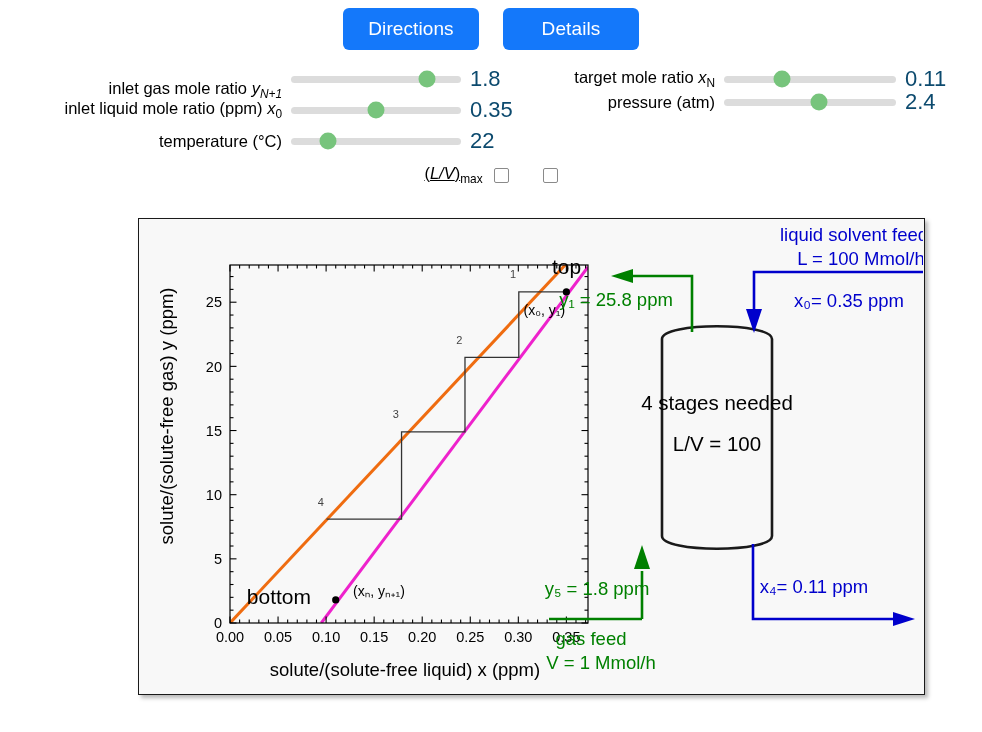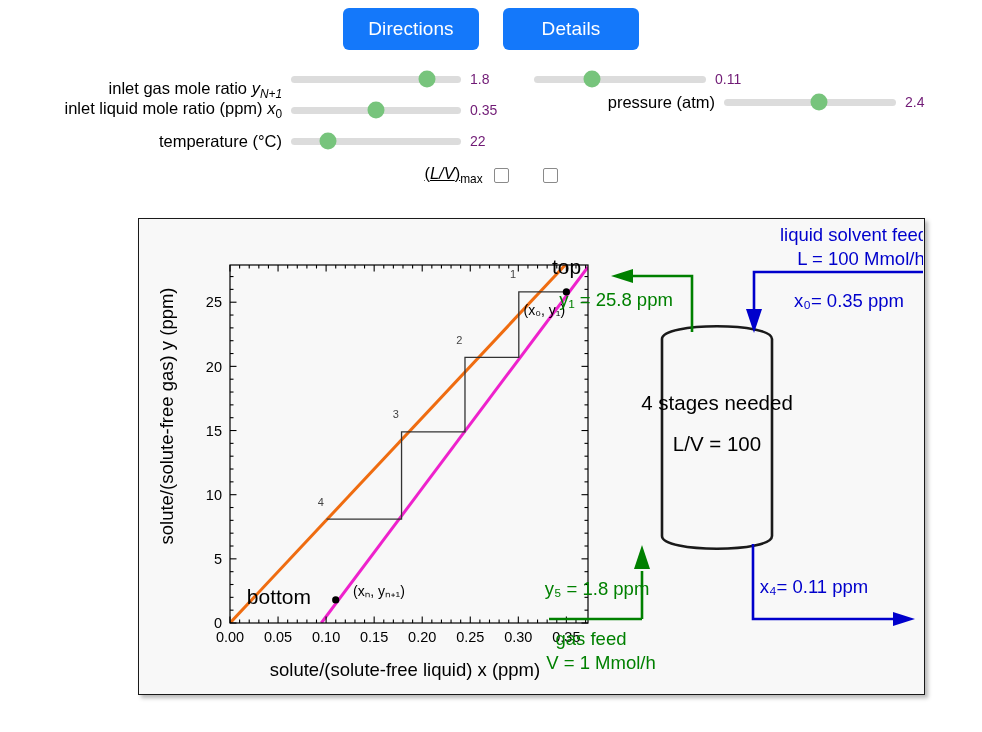--- a/index.html
+++ b/index.html
@@ -68,22 +68,22 @@
     position: absolute;
     top: 50%;
     width: 17px;
     height: 17px;
     border-radius: 50%;
     background: #77c47c;
     transform: translate(-50%, -50%);
     cursor: pointer;
   }
   .sval {
-    font-size: 14px;
-    color: #701a75;
+    font-size: 22px;
+    color: #0c4a6e;
     white-space: nowrap;
   }
 
   
   .cbrow {
     position: absolute;
     left: 0; top: 164px;
     width: 982px;
     display: flex;
     align-items: center;
@@ -146,20 +146,21 @@
 
     <div class="srow" style="left:60px; top:66px; width:460px;">
       <div class="slabel" style="width:222px;">temperature (°C)</div>
       <div class="strack" style="width:170px;">
         <span class="sthumb" style="left: 22%;"></span>
       </div>
       <div class="sval">22</div>
     </div>
 
     <div class="srow" style="left:525px; top:4px; width:440px;">
+      <div class="slabel" style="width:190px;">target mole ratio <span class="ital">x</span><sub>N</sub></div>
       <div class="strack" style="width:172px;">
         <span class="sthumb" style="left: 34%;"></span>
       </div>
       <div class="sval">0.11</div>
     </div>
 
     <div class="srow" style="left:525px; top:27px; width:440px;">
       <div class="slabel" style="width:190px;">pressure (atm)</div>
       <div class="strack" style="width:172px;">
         <span class="sthumb" style="left: 55%;"></span>

